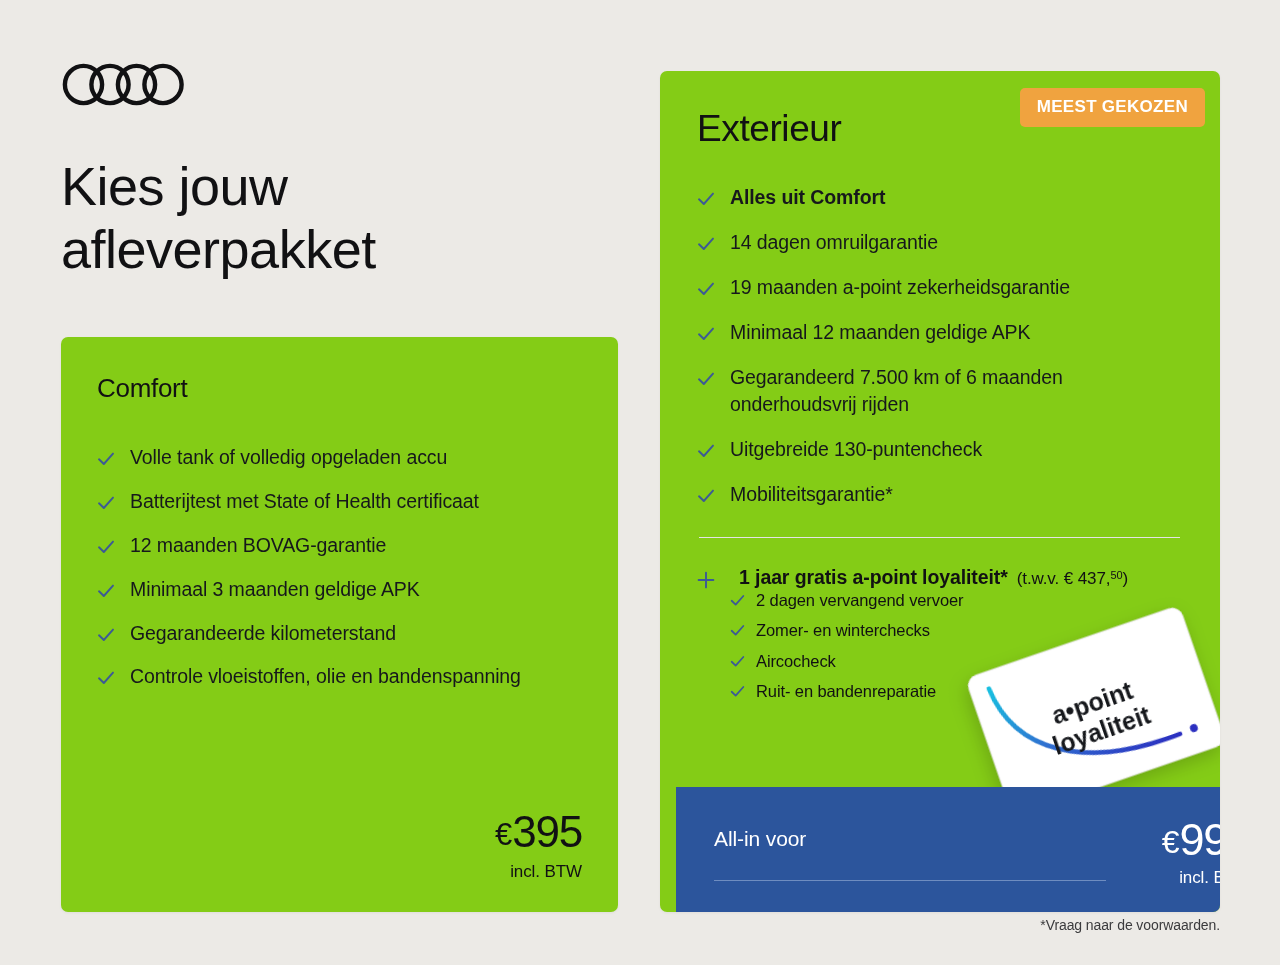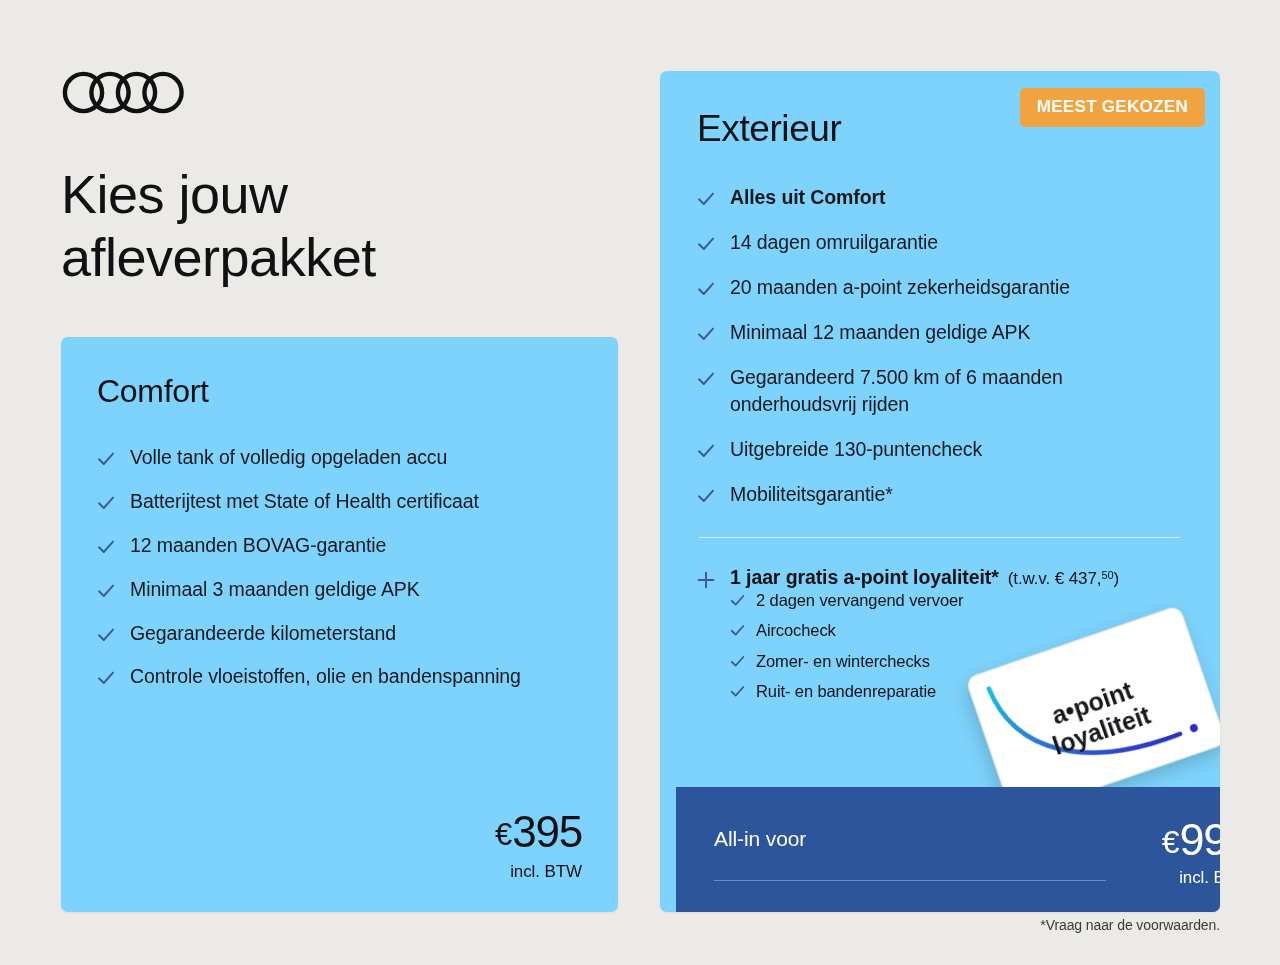--- a/index.html
+++ b/index.html
@@ -14,56 +14,56 @@
     background: #eceae6;
     font-family: "Liberation Sans", sans-serif;
     color: #111113;
     position: relative;
   }
 
   
   #left-col {
     position: absolute;
     left: 61px;
-    top: 70px;
+    top: 62px;
     width: 557px;
   }
 
   #audi-logo { display: block; }
 
   #headline {
     margin-top: 48px;
     font-size: 54px;
     line-height: 1.17;
     font-weight: 400;
     letter-spacing: -0.5px;
     color: #111113;
     white-space: pre-line;
   }
 
   
   .card {
-    background: #7dd3fc;
+    background: #84cc16;
     border-radius: 7px;
     position: absolute;
   }
 
   #comfort-card {
     left: 61px;
     top: 337px;
     width: 557px;
     height: 575px;
     box-shadow: 0 1px 3px rgba(0,0,0,0.05);
   }
 
   #comfort-title {
     position: absolute;
     left: 36px;
     top: 36px;
-    font-size: 32px;
+    font-size: 26px;
     font-weight: 400;
     letter-spacing: -0.3px;
   }
 
   #comfort-list {
     position: absolute;
     left: 36px;
     top: 107px;
     width: 480px;
     list-style: none;
@@ -181,20 +181,21 @@
     left: 37px;
     top: 495px;
     width: 500px;
   }
 
   #loyalty-head {
     display: flex;
     align-items: flex-start;
     font-size: 19.5px;
     letter-spacing: -0.1px;
+    gap: 9px;
   }
 
   #loyalty-head .plus {
     flex: 0 0 auto;
     width: 18px;
     height: 18px;
     margin-right: 15px;
     margin-top: 5px;
   }
 
@@ -400,21 +401,21 @@
     <li class="feat">
       <svg class="check" viewBox="0 0 18 18">
         <path d="M2 9.3 L6.8 14 L16 3.6" fill="none" stroke="#3c5a96" stroke-width="1.9" stroke-linecap="round" stroke-linejoin="round"></path>
       </svg>
       <span class="txt">14 dagen omruilgarantie</span>
     </li>
     <li class="feat">
       <svg class="check" viewBox="0 0 18 18">
         <path d="M2 9.3 L6.8 14 L16 3.6" fill="none" stroke="#3c5a96" stroke-width="1.9" stroke-linecap="round" stroke-linejoin="round"></path>
       </svg>
-      <span class="txt">20 maanden a-point zekerheidsgarantie</span>
+      <span class="txt">19 maanden a-point zekerheidsgarantie</span>
     </li>
     <li class="feat">
       <svg class="check" viewBox="0 0 18 18">
         <path d="M2 9.3 L6.8 14 L16 3.6" fill="none" stroke="#3c5a96" stroke-width="1.9" stroke-linecap="round" stroke-linejoin="round"></path>
       </svg>
       <span class="txt">Minimaal 12 maanden geldige APK</span>
     </li>
     <li class="feat">
       <svg class="check" viewBox="0 0 18 18">
         <path d="M2 9.3 L6.8 14 L16 3.6" fill="none" stroke="#3c5a96" stroke-width="1.9" stroke-linecap="round" stroke-linejoin="round"></path>
@@ -452,27 +453,27 @@
       <li>
         <svg class="check" viewBox="0 0 18 18">
           <path d="M2 9.3 L6.8 14 L16 3.6" fill="none" stroke="#3c5a96" stroke-width="2.1" stroke-linecap="round" stroke-linejoin="round"></path>
         </svg>
         <span>2 dagen vervangend vervoer</span>
       </li>
       <li>
         <svg class="check" viewBox="0 0 18 18">
           <path d="M2 9.3 L6.8 14 L16 3.6" fill="none" stroke="#3c5a96" stroke-width="2.1" stroke-linecap="round" stroke-linejoin="round"></path>
         </svg>
-        <span>Aircocheck</span>
+        <span>Zomer- en winterchecks</span>
       </li>
       <li>
         <svg class="check" viewBox="0 0 18 18">
           <path d="M2 9.3 L6.8 14 L16 3.6" fill="none" stroke="#3c5a96" stroke-width="2.1" stroke-linecap="round" stroke-linejoin="round"></path>
         </svg>
-        <span>Zomer- en winterchecks</span>
+        <span>Aircocheck</span>
       </li>
       <li>
         <svg class="check" viewBox="0 0 18 18">
           <path d="M2 9.3 L6.8 14 L16 3.6" fill="none" stroke="#3c5a96" stroke-width="2.1" stroke-linecap="round" stroke-linejoin="round"></path>
         </svg>
         <span>Ruit- en bandenreparatie</span>
       </li>
     </ul>
   </div>
 

